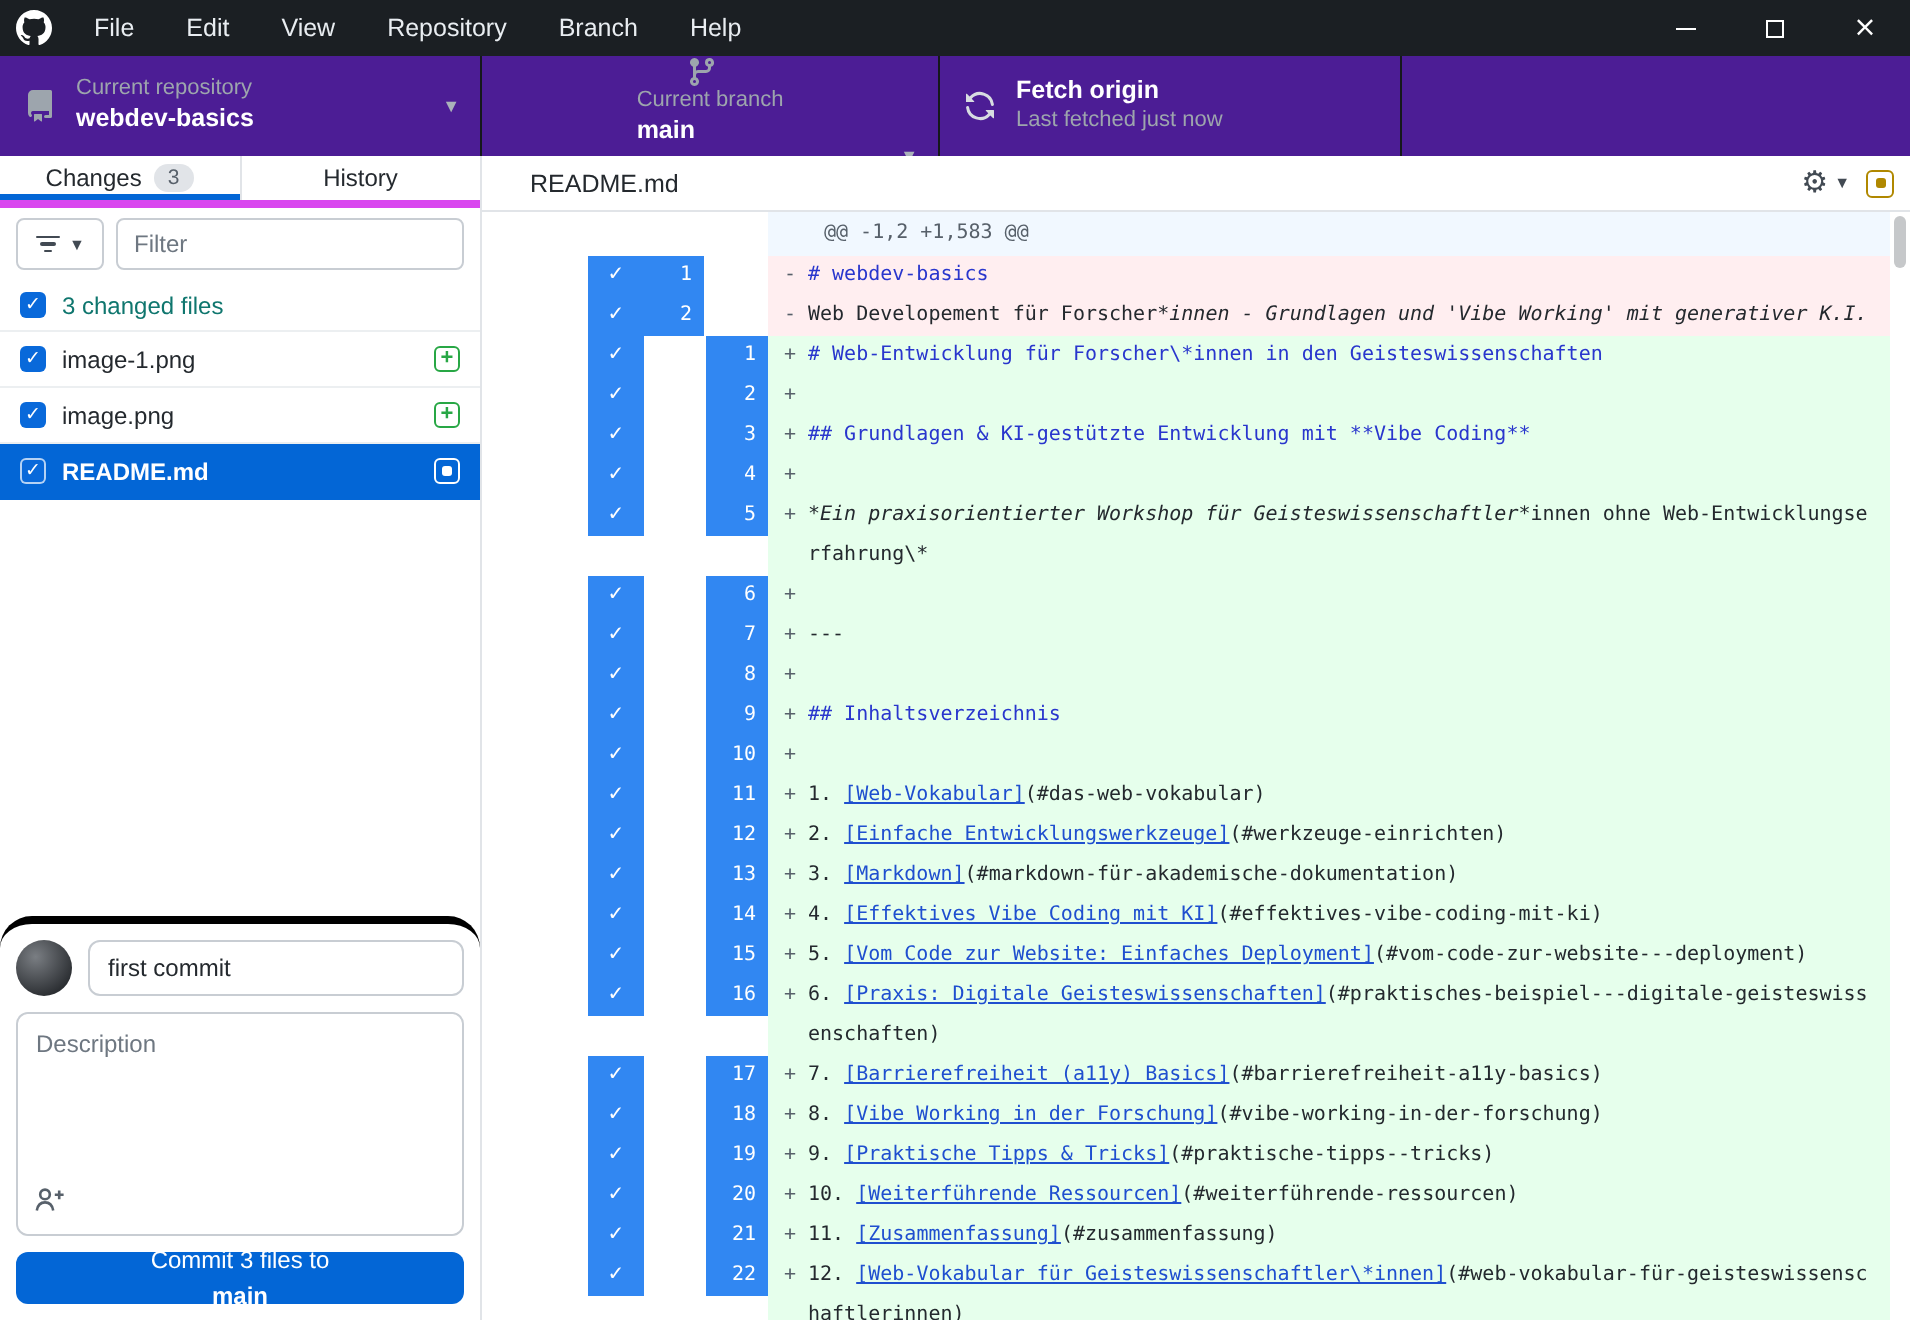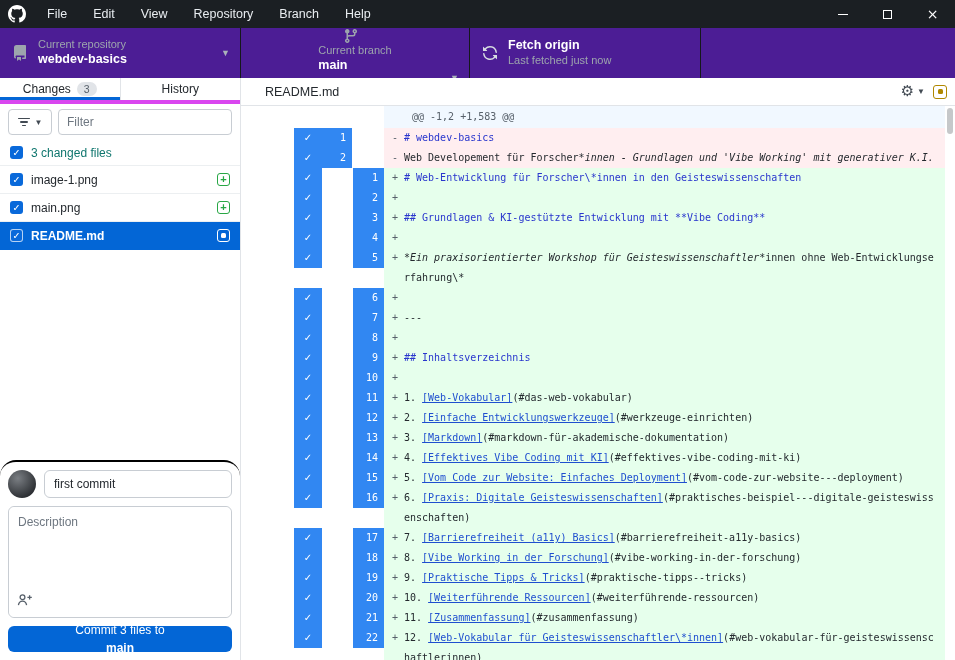--- a/index.html
+++ b/index.html
@@ -63,21 +63,21 @@
   .file-row.selected { background:var(--accent); border-bottom-color:var(--accent); }
   .file-row.selected .file-name { color:#fff; font-weight:bold; }
   .file-row.selected .checkbox { border:1px solid rgba(255,255,255,.7); }
   .st-icon { width:13px; height:13px; border-radius:3px; flex:0 0 13px; display:flex; align-items:center; justify-content:center; }
   .st-added { border:1px solid var(--added-green); color:var(--added-green); font-size:11px; line-height:1; font-weight:bold; }
   .st-modified { border:1px solid #fff; }
   .st-modified .dot { width:5px; height:5px; border-radius:1.5px; background:#fff; display:block; }
 
   .sidebar-spacer { flex:1; }
 
-  .commit-area { border-top:2px solid #000000; padding:8px; flex:0 0 auto;border-radius:16px; }
+  .commit-area { border-top:4px solid #000000; padding:8px; flex:0 0 auto;border-radius:16px; }
   .commit-top { display:flex; align-items:center; gap:8px; }
   .avatar { width:28px; height:28px; border-radius:50%; background:radial-gradient(circle at 35% 30%, #7a7e83, #2c2f33 75%); flex:0 0 28px; }
   .summary-input { flex:1; height:28px; border:1px solid #c8cdd3; border-radius:6px; padding:0 9px; font-size:12px; font-family:"Liberation Sans", sans-serif; color:#24292e; outline:none; }
   .desc-box { position:relative; margin-top:8px; height:112px; border:1px solid #c8cdd3; border-radius:6px; }
   .desc-input { width:100%; height:100%; border:none; resize:none; border-radius:6px; padding:8px 9px; font-size:12px; font-family:"Liberation Sans", sans-serif; outline:none; }
   .desc-input::placeholder { color:#6e7781; }
   .coauthor { position:absolute; left:8px; bottom:7px; }
   .coauthor svg { width:16px; height:14px; stroke:#57606a; fill:none; stroke-width:1.3; }
   .commit-btn { margin-top:8px; width:100%; height:26px; background:var(--accent); border:none; border-radius:6px; color:#fff; font-size:12px; font-family:"Liberation Sans", sans-serif; display:flex; align-items:center; justify-content:center; gap:4px;flex-direction:column; }
   .commit-btn b { font-weight:bold; }
@@ -219,21 +219,21 @@
       </div>
 
       <div id="file-list">
           <div class="file-row">
     <span class="checkbox">✓</span>
     <span class="file-name">image-1.png</span>
     <span class="st-icon st-added">+</span>
   </div>
           <div class="file-row">
     <span class="checkbox">✓</span>
-    <span class="file-name">main.png</span>
+    <span class="file-name">image.png</span>
     <span class="st-icon st-added">+</span>
   </div>
           <div class="file-row selected">
     <span class="checkbox">✓</span>
     <span class="file-name">README.md</span>
     <span class="st-icon st-modified">
               <span class="dot"></span>
             </span>
   </div>
         </div>

